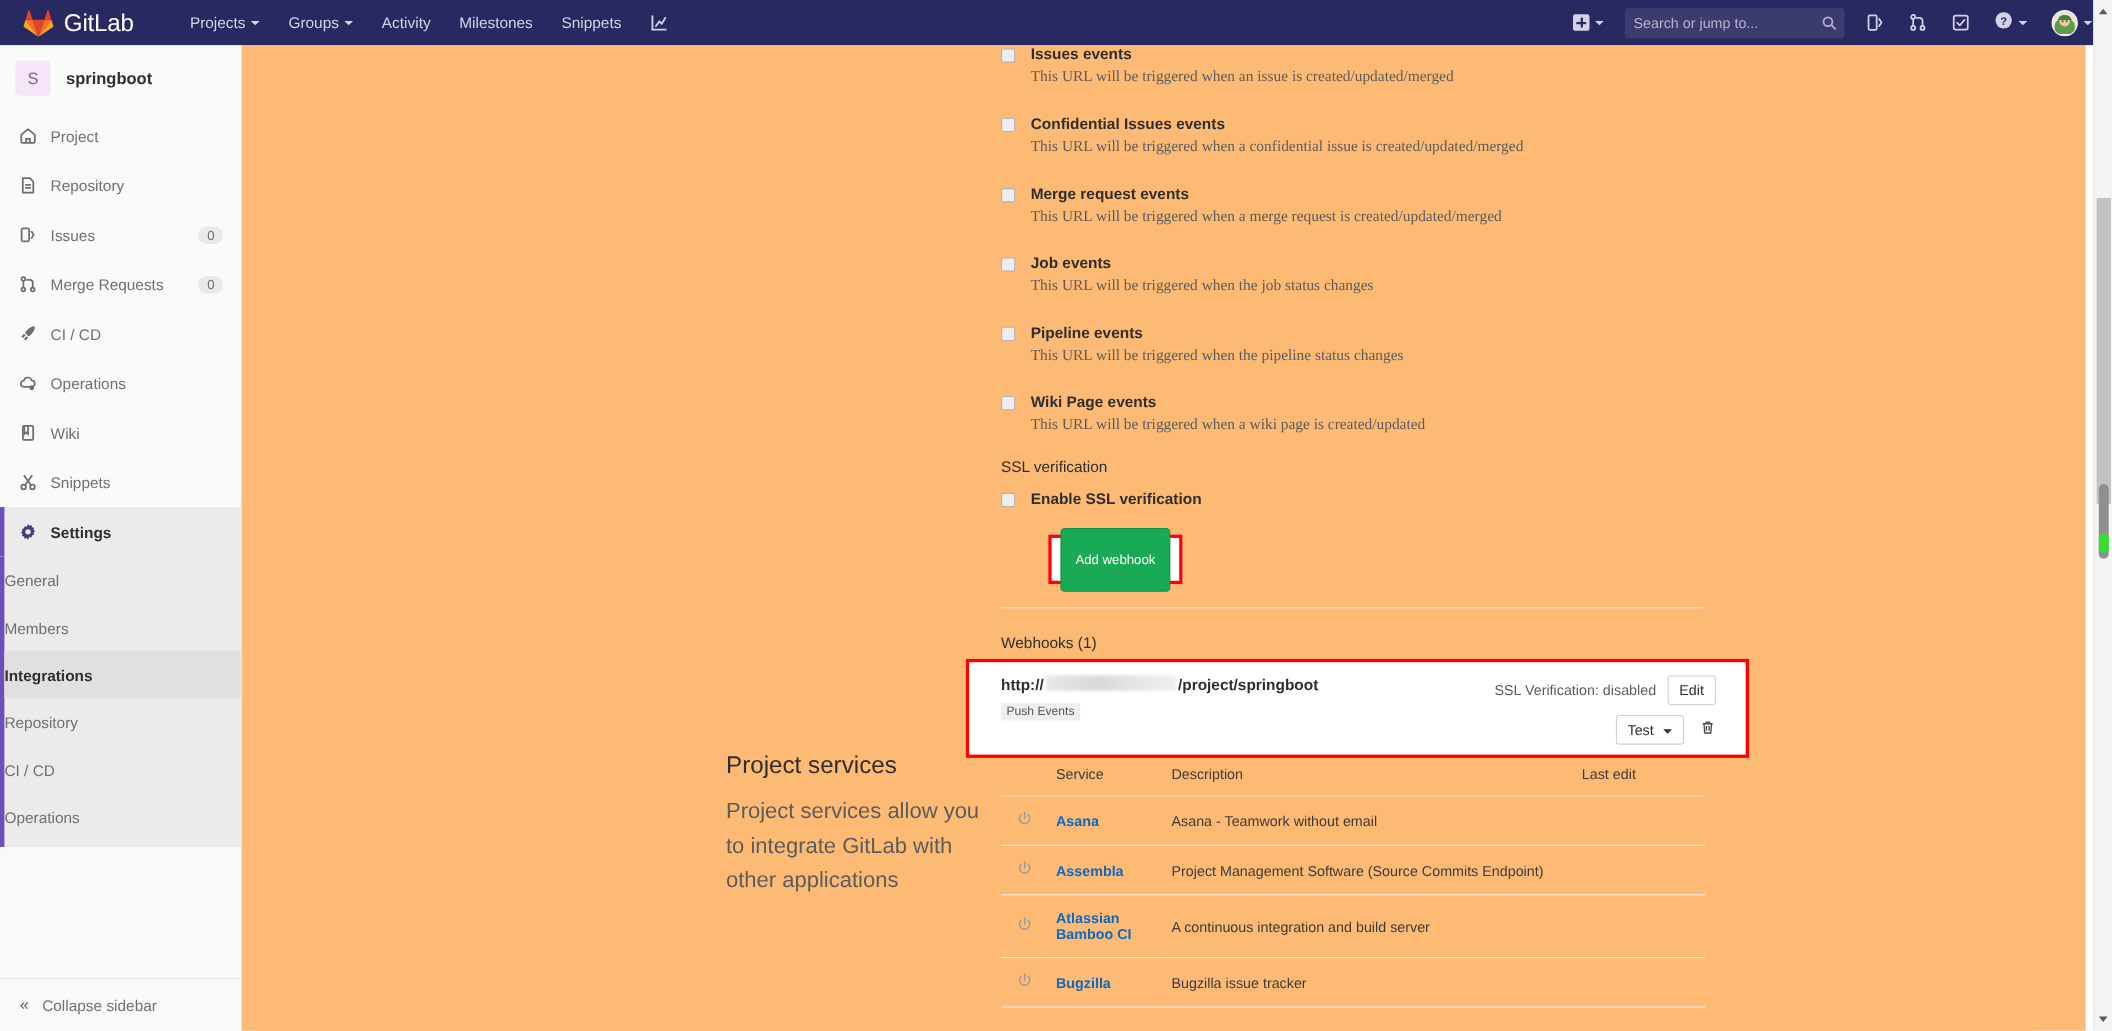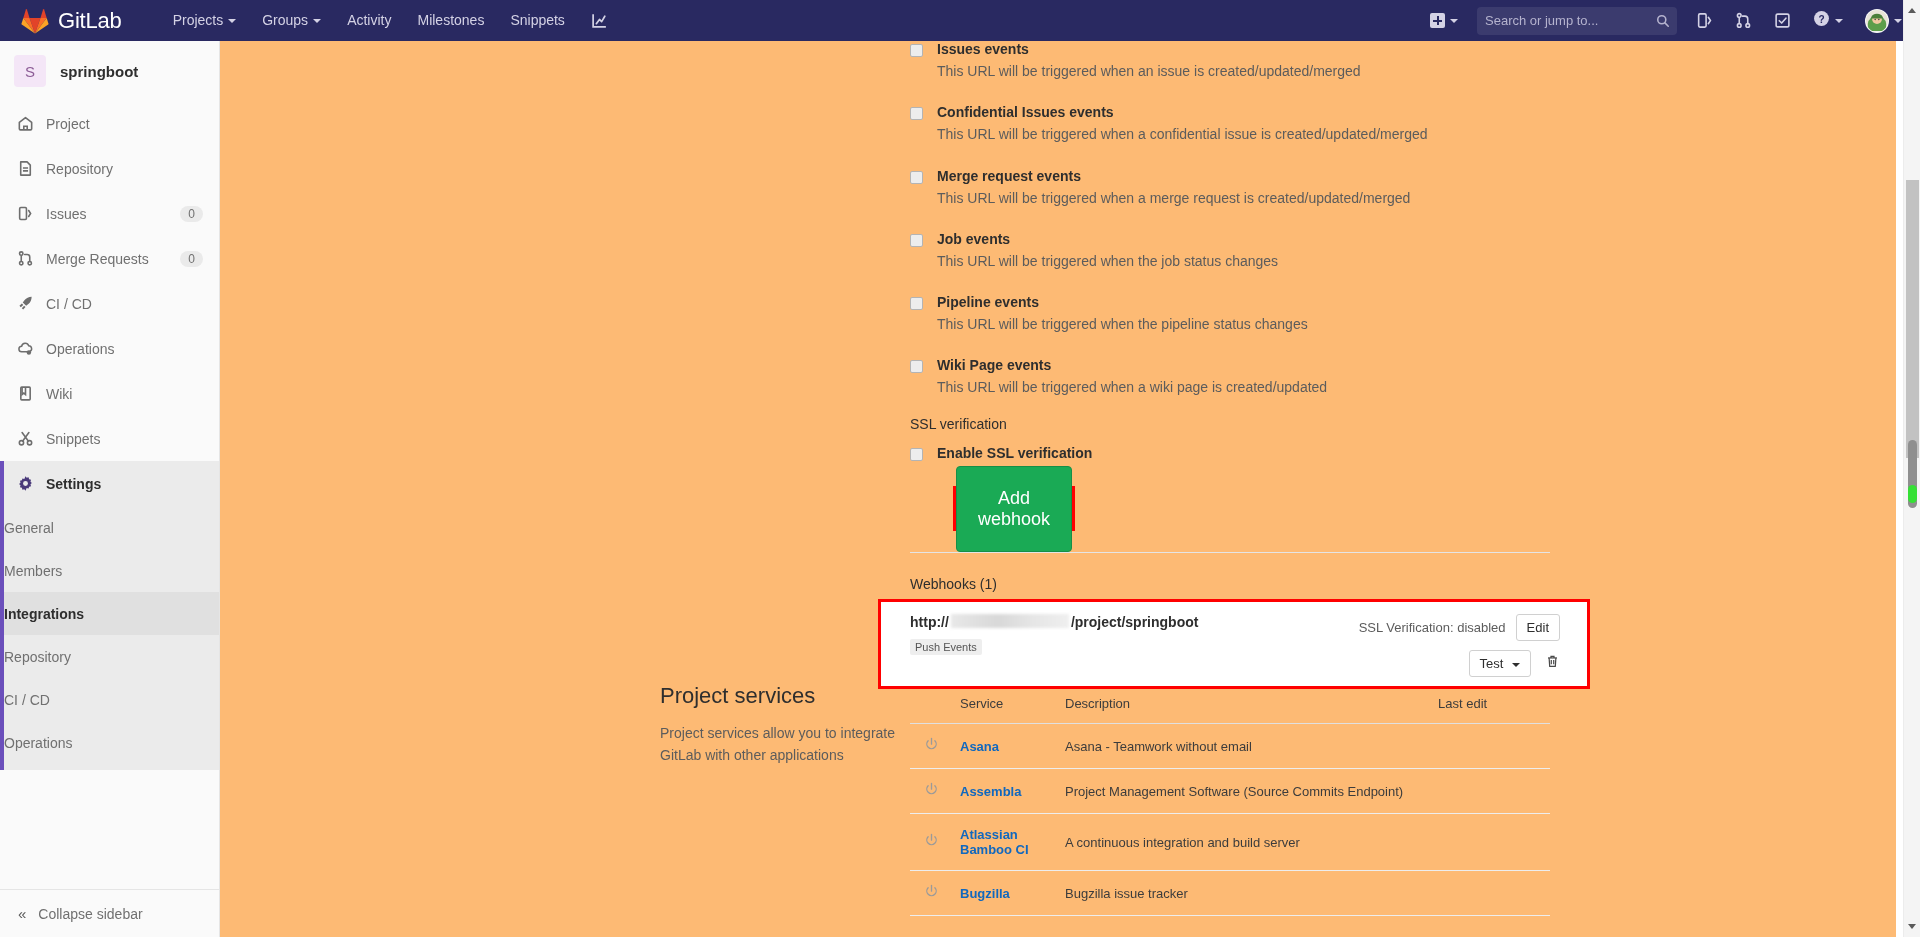--- a/index.html
+++ b/index.html
@@ -135,33 +135,33 @@
   .inner { position: relative; width: 100%; height: 100%; }
 
   .form-col { position: absolute; left: 690px; top: 0px; width: 640px; }
   .chk-row { display: flex; margin-bottom: 23px; }
   .chkbox {
     width: 13px; height: 13px; border: 1px solid #b4b4b4;
     background: #ededed; border-radius: 2px;
     margin-top: 3px; margin-right: 14px; flex-shrink: 0; cursor: pointer;
   }
   .chk-title { font-size: 14px; font-weight: bold; color: #2e2e2e; }
-  .chk-desc { font-size: 14px; color: #5c5c5c; margin-top: 4px; line-height: 1.45; }
+  .chk-desc { font-size: 14px; color: #5c5c5c; margin-top: 4px; line-height: 1.45; font-family: Liberation Serif, serif; }
 
   .ssl-head { font-size: 14px; color: #2e2e2e; margin: 0 0 13px 0; }
 
   .add-hook-highlight {
     position: absolute; left: 733px; top: 445px;
     width: 122px; height: 45px;
     border: 3px solid #f00; background: #fff;
     display: flex; align-items: center; justify-content: center;
   }
   .btn-green {
     background: #1aaa55; color: #fff; border: 1px solid #168f48;
-    border-radius: 4px; font-size: 18px; padding: 21px 13px; cursor: pointer;
+    border-radius: 4px; font-size: 12px; padding: 21px 13px; cursor: pointer;
     font-family: "Liberation Sans", sans-serif;
   }
 
   .divider {
     position: absolute; left: 690px; top: 511px; width: 640px;
     border-top: 1px solid #e5e5e5;
   }
   .webhooks-label {
     position: absolute; left: 690px; top: 535px;
     font-size: 14px; color: #2e2e2e;
@@ -191,21 +191,21 @@
   .btn-sm {
     background: #fff; border: 1px solid #d0d0d0; border-radius: 3px;
     font-size: 13px; color: #2e2e2e; padding: 5px 10px; cursor: pointer;
     font-family: "Liberation Sans", sans-serif;
   }
   .hook-right-bot { display: flex; align-items: center; justify-content: flex-end; margin-top: 9px; }
   .trash-btn { margin-left: 14px; cursor: pointer; color: #4a4a4a; display:flex; }
 
   .svc-left { position: absolute; left: 440px; top: 642px; width: 250px; }
   .svc-title { font-size: 22px; color: #2e2e2e; margin-bottom: 14px; }
-  .svc-sub { font-size: 14px; color: #5c5c5c; line-height: 1.55; }
+  .svc-sub { font-size: 20px; color: #5c5c5c; line-height: 1.55; }
 
   .svc-table { position: absolute; left: 690px; top: 645px; width: 640px; }
   .svc-table table { width: 100%; border-collapse: collapse; }
   .svc-table th {
     text-align: left; font-size: 13px; font-weight: normal; color: #3c3c3c;
     padding: 10px 8px 12px 8px; border-bottom: 1px solid #e0e0e0;
   }
   .svc-table td {
     font-size: 13px; color: #3c3c3c; padding: 13px 8px;
     border-bottom: 1px solid #ededed; vertical-align: middle;

